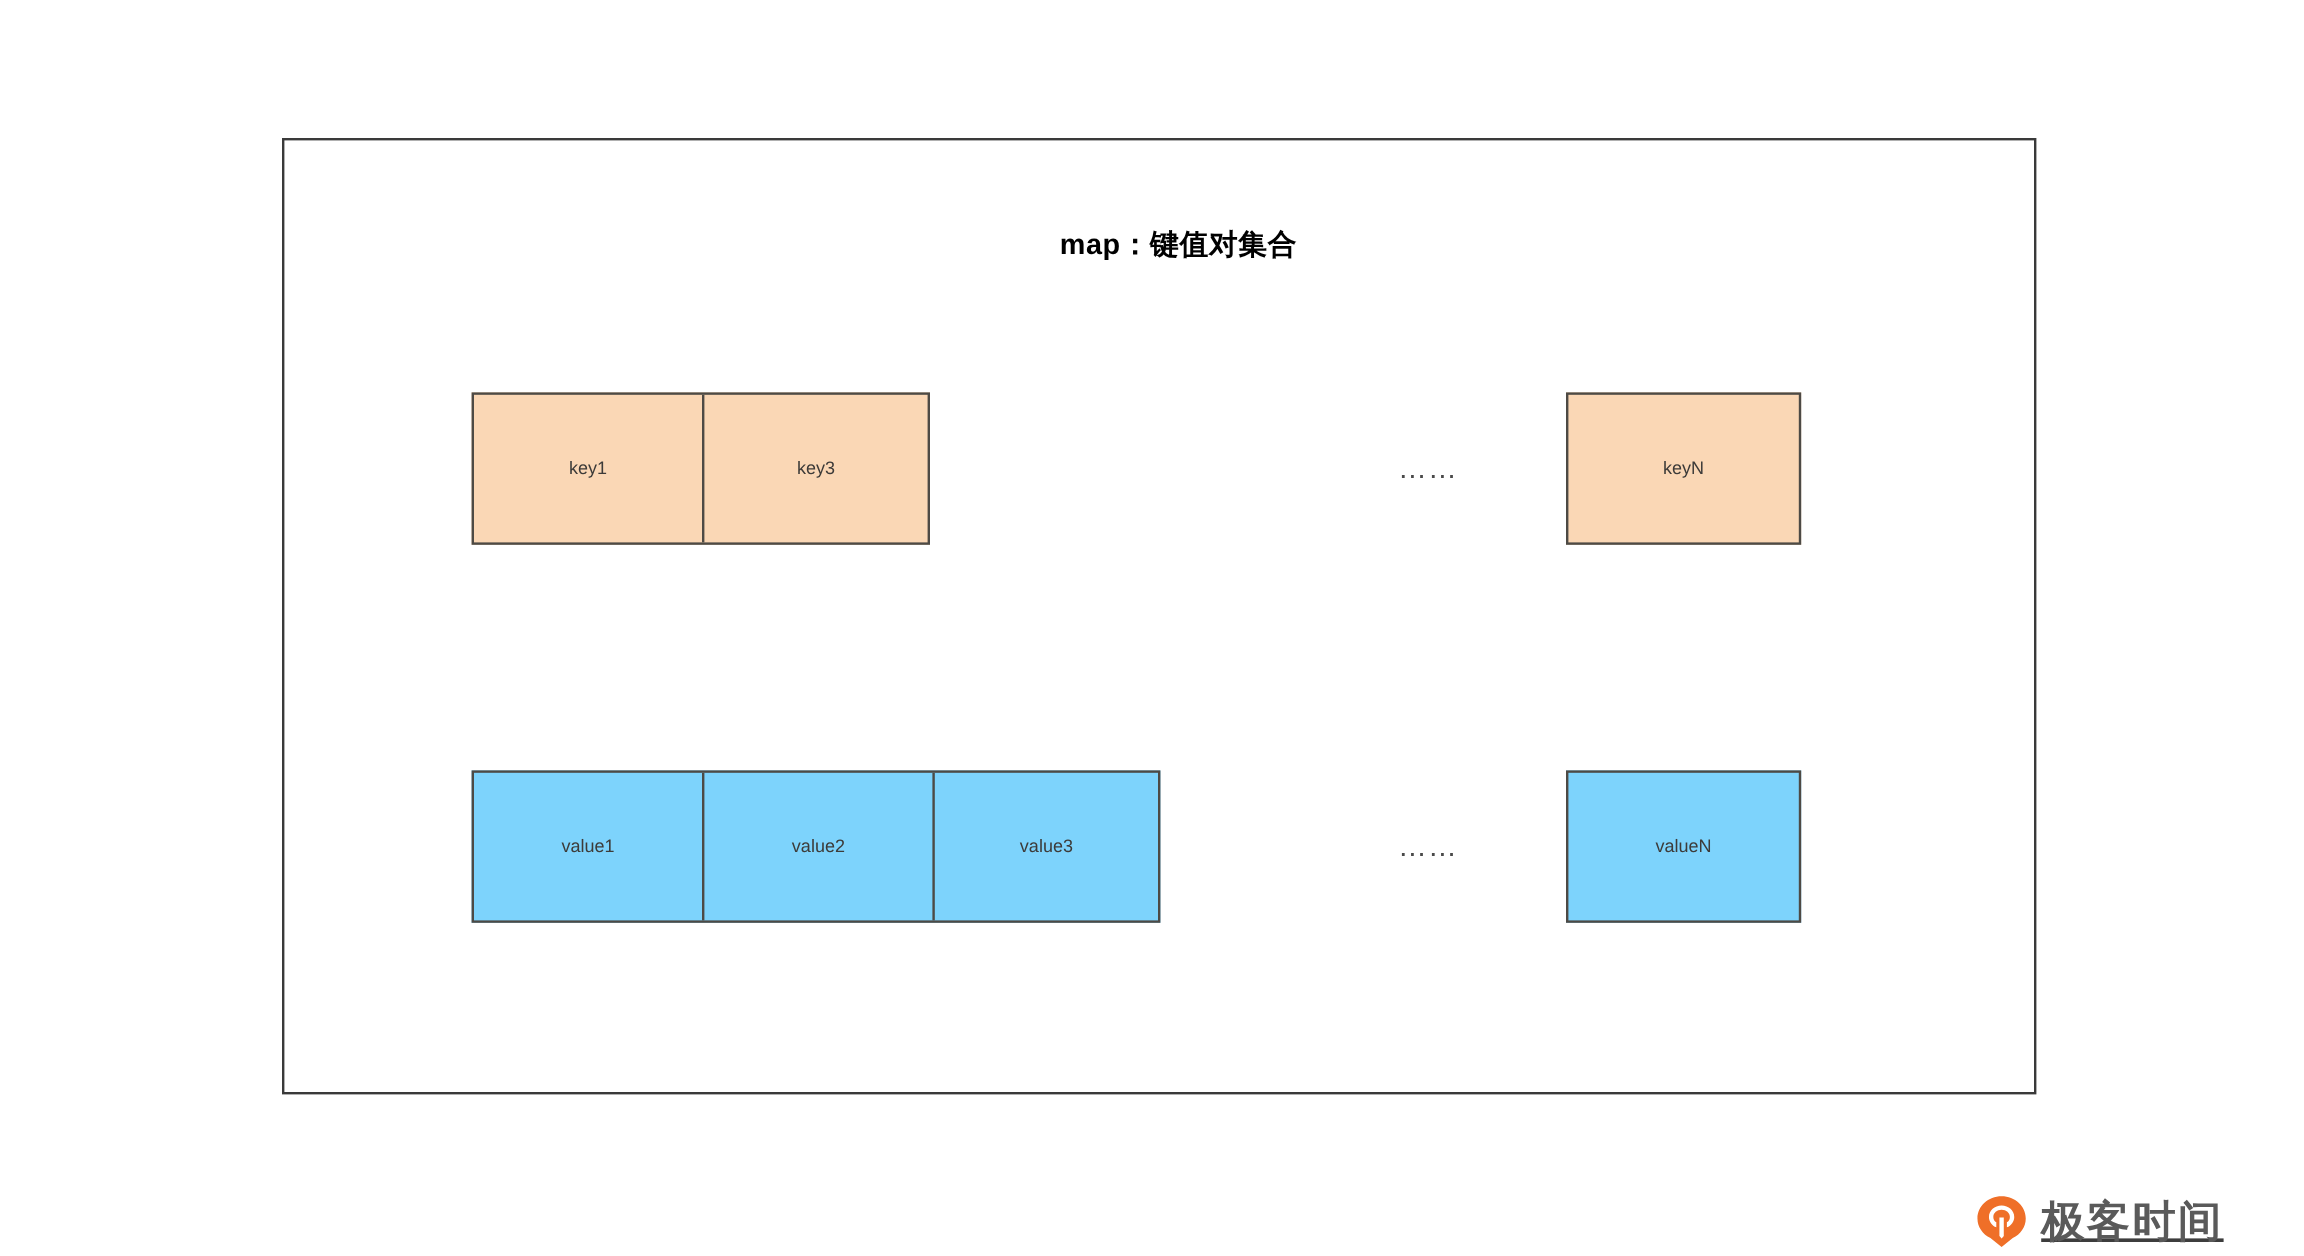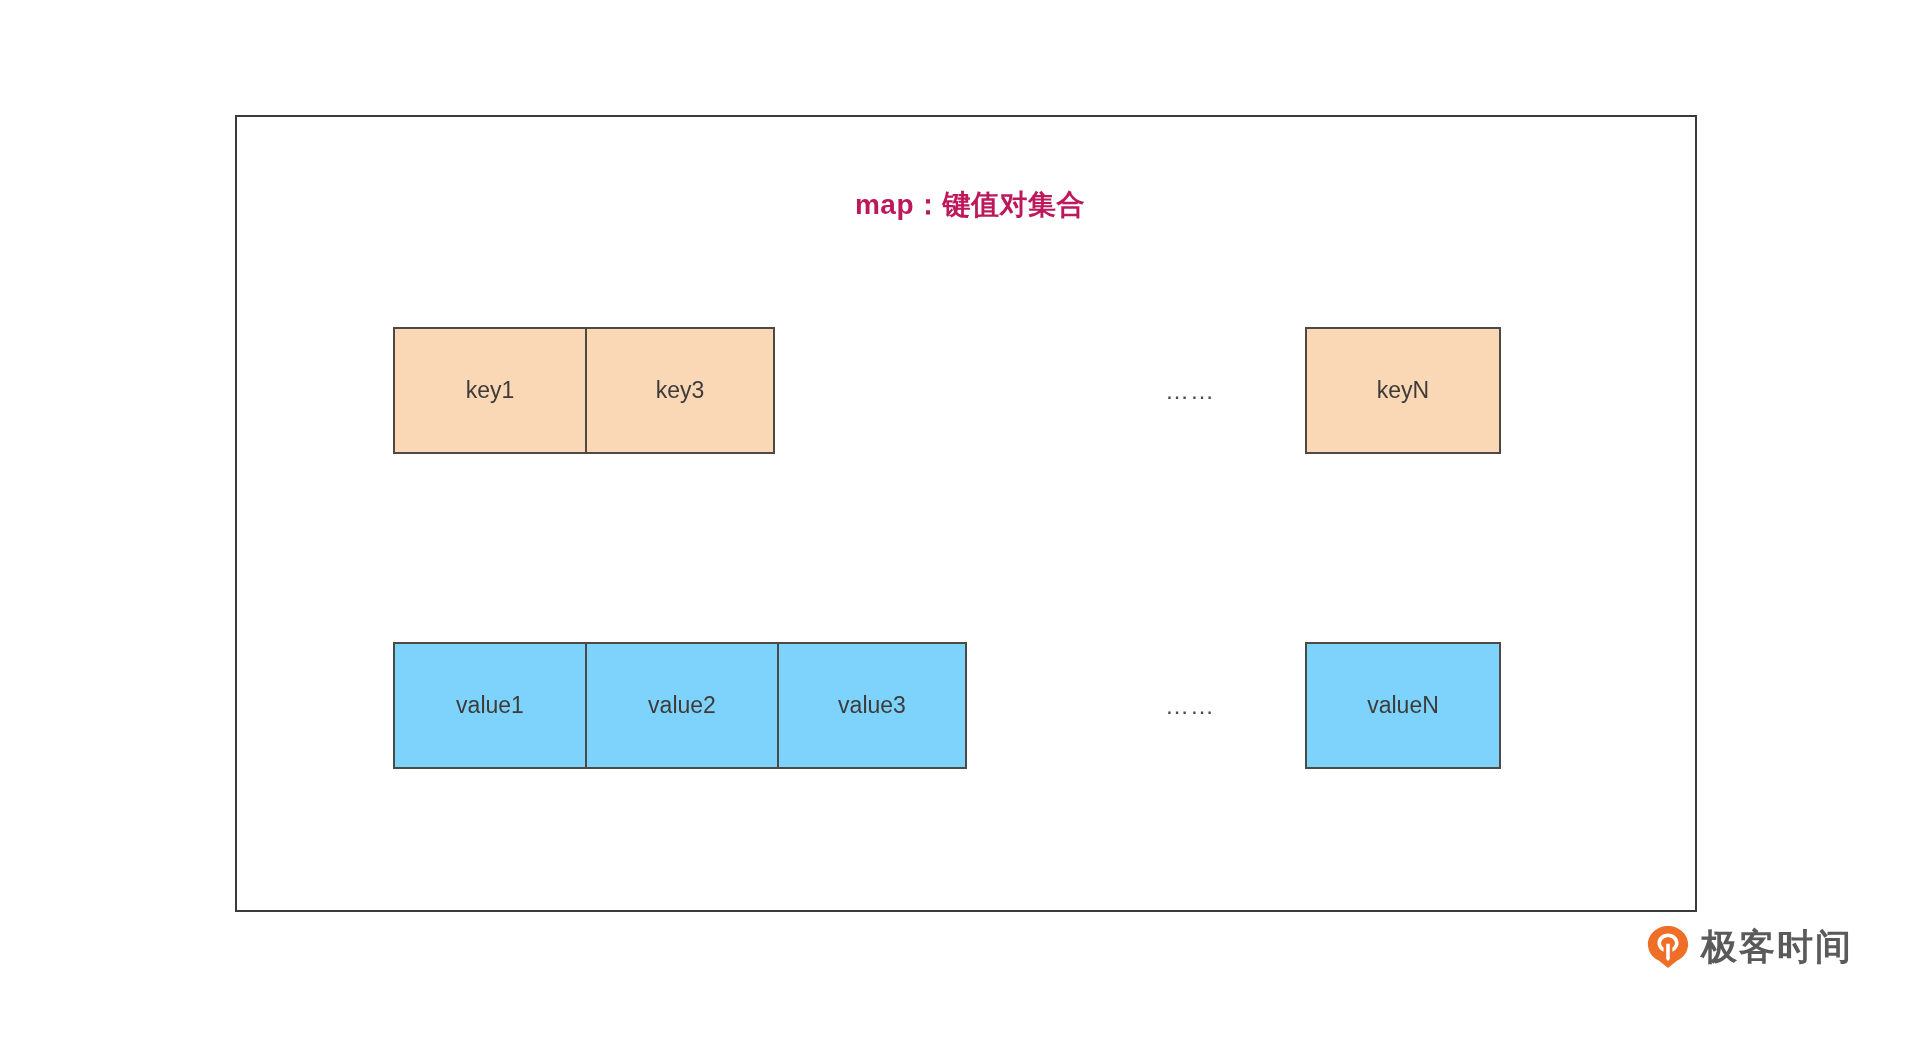--- a/index.html
+++ b/index.html
@@ -24,27 +24,27 @@
     width: 1462px;
     height: 797px;
     border: 2px solid #3a3a3a;
     background: #ffffff;
     box-sizing: border-box;
   }
 
   
   #diagram-title {
     position: absolute;
-    left: 4px;
+    left: 16px;
     top: 71px;
     width: 100%;
     text-align: center;
-    font-size: 28px;
+    font-size: 24px;
     font-weight: bold;
-    color: #be185d;
+    color: #000000;
     letter-spacing: 0.5px;
     line-height: 34px;
     white-space: nowrap;
   }
 
   
   .cell-row {
     position: absolute;
     height: 127px;
   }
@@ -56,21 +56,21 @@
     top: 0;
     height: 127px;
     display: flex;
     box-sizing: border-box;
     border: 2px solid #4d4a45;
   }
   .cell {
     display: flex;
     align-items: center;
     justify-content: center;
-    font-size: 23px;
+    font-size: 15px;
     color: #3d3b39;
     box-sizing: border-box;
     height: 100%;
     white-space: nowrap;
   }
   .cell + .cell { border-left: 2px solid #4d4a45; }
 
   
   .group-main   { left: 0px;   }
   .group-last   { left: 912px; width: 196px; }
@@ -95,24 +95,25 @@
     justify-content: center;
     font-size: 24px;
     color: #4a4a4a;
     letter-spacing: 1px;
   }
 
   
   #brand-logo {
     position: absolute;
     left: 1645px;
-    top: 924px;
+    top: 995px;
     display: flex;
     align-items: center;
     gap: 10px;
+    text-decoration: underline;
   }
   #brand-mark {
     width: 46px;
     height: 46px;
     flex: 0 0 auto;
   }
   #brand-text {
     font-size: 36px;
     font-weight: bold;
     color: #5a5a5a;

